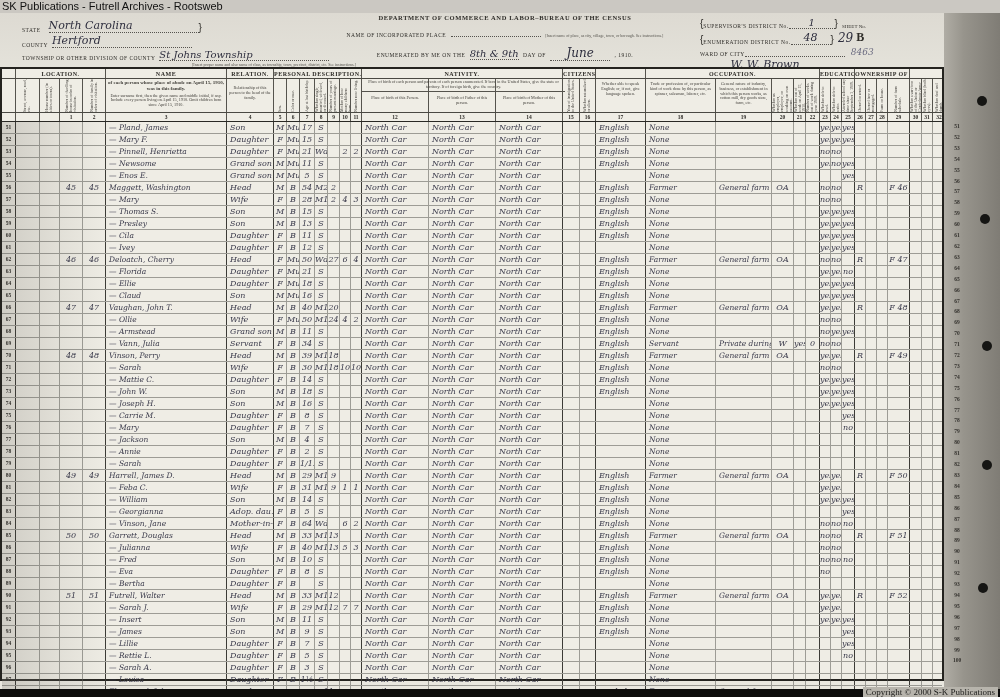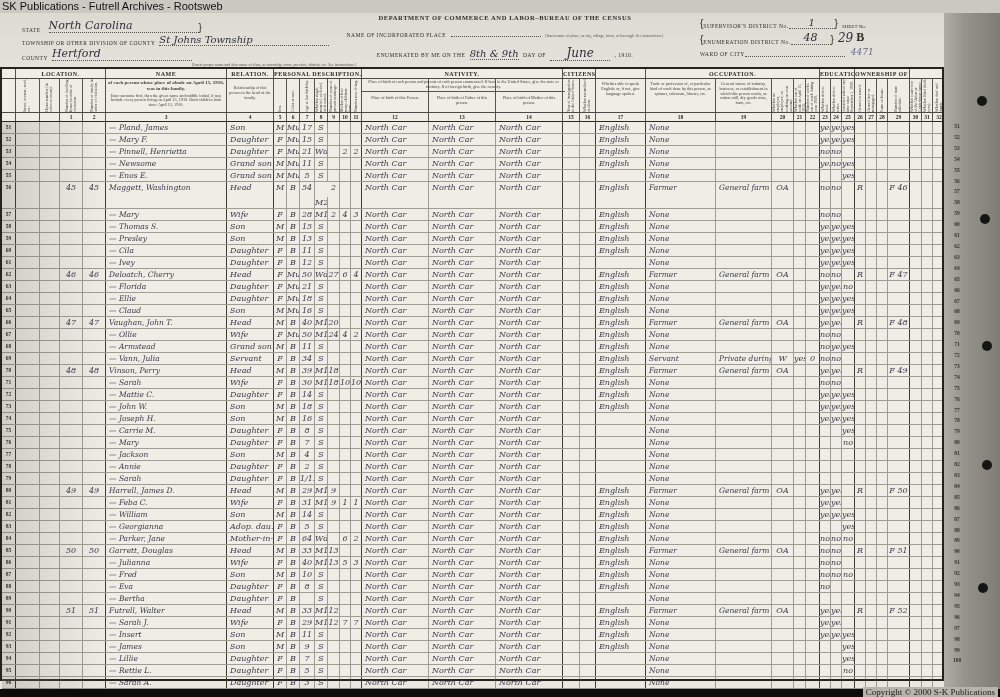--- a/index.html
+++ b/index.html
@@ -99,27 +99,27 @@
 </div>
 
 <div id="paper">
 
   <div id="hdr-left">
     <div class="row">
       <span class="printed tinylbl">STATE</span>
       <span class="script dotline" style="font-size:11px;margin-left:8px;min-width:150px;">North Carolina</span>
       <span class="brace">}</span>
     </div>
+    <div class="row">
+      <span class="printed tinylbl">COUNTY</span>
+      <span class="script dotline" style="font-size:11px;margin-left:4px;min-width:140px;">Hertford</span>
+    </div>
     <div class="row" style="width:420px;">
       <span class="printed tinylbl" style="white-space:nowrap;">TOWNSHIP OR OTHER DIVISION OF COUNTY</span>
       <span class="script dotline" style="font-size:10px;margin-left:4px;min-width:170px;">St Johns Township</span>
-    </div>
-    <div class="row">
-      <span class="printed tinylbl">COUNTY</span>
-      <span class="script dotline" style="font-size:11px;margin-left:4px;min-width:140px;">Hertford</span>
     </div>
     <div class="row" style="width:420px;">
       <span style="width:170px;"></span>
       <span class="printed note4">[Insert proper name and also name of class, as township, town, precinct, district, etc. See instructions.]</span>
     </div>
     <div class="row" style="width:430px;margin-top:1px;">
       <span style="width:30px;"></span>
       <span class="printed tinylbl">NAME OF INSTITUTION</span>
       <span class="dotline" style="min-width:120px;height:7px;"></span>
       <span class="printed note4">[Insert name of institution, if any, and indicate the lines on which the entries are made. See instructions.]</span>
@@ -154,21 +154,25 @@
       <span class="brace">{</span>
       <span class="printed tinylbl">ENUMERATION DISTRICT No.</span>
       <span class="script dotline" style="font-size:11px;min-width:40px;text-align:center;">48</span>
       <span class="brace">}</span>
       <span class="script" style="font-size:12px;margin-left:4px;">29</span>
       <span class="printed" style="font-size:12px;font-weight:bold;margin-left:3px;">B</span>
     </div>
     <div style="display:flex;align-items:flex-end;margin-top:2px;">
       <span class="printed tinylbl">WARD OF CITY</span>
       <span class="dotline" style="min-width:100px;height:7px;"></span>
-      <span class="script" style="font-size:9px;color:#6b6b80;margin-left:6px;">4471</span>
+      <span class="script" style="font-size:9px;color:#6b6b80;margin-left:6px;">8463</span>
+    </div>
+    <div style="display:flex;align-items:flex-end;margin-top:1px;">
+      <span class="script dotline" style="font-size:11px;min-width:130px;text-align:center;">W. W. Brown</span>
+      <span class="printed" style="font-size:5.5px;font-weight:bold;margin-left:3px;">ENUMERATOR.</span>
     </div>
   </div>
 
   <div id="census-table">
     <div class="trow grp" id="grp-row">
         <div class="tcell heavy" style="width: 14px;">
           <span class="grp-label"></span>
         </div>
         <div class="tcell heavy" style="width: 90px;">
           <span class="grp-label">LOCATION.</span>
@@ -980,21 +984,21 @@
           </div>
           <div class="tcell" style="width: 13px;">
             <span class="hw ctr">M</span>
           </div>
           <div class="tcell" style="width: 13px;">
             <span class="hw ctr">B</span>
           </div>
           <div class="tcell" style="width: 15px;">
             <span class="hw ctr">54</span>
           </div>
-          <div class="tcell" style="width: 13px; margin-top: 15px;">
+          <div class="tcell" style="width: 13px;">
             <span class="hw ctr">M2</span>
           </div>
           <div class="tcell" style="width: 12px;">
             <span class="hw ctr">2</span>
           </div>
           <div class="tcell" style="width: 11px;">
             <span class="hw ctr"></span>
           </div>
           <div class="tcell heavy" style="width: 11px;">
             <span class="hw ctr"></span>
@@ -3962,21 +3966,21 @@
           <div class="tcell" style="width: 20px;">
             <span class="hw ctr"></span>
           </div>
           <div class="tcell" style="width: 23px;">
             <span class="hw ctr"></span>
           </div>
           <div class="tcell heavy" style="width: 23px;">
             <span class="hw ctr"></span>
           </div>
           <div class="tcell heavy" style="width: 121px;">
-            <span class="hw sm lft">— Parker, Jane</span>
+            <span class="hw sm lft">— Vinson, Jane</span>
           </div>
           <div class="tcell heavy" style="width: 47px;">
             <span class="hw lft">Mother-in-law</span>
           </div>
           <div class="tcell" style="width: 13px;">
             <span class="hw ctr">F</span>
           </div>
           <div class="tcell" style="width: 13px;">
             <span class="hw ctr">B</span>
           </div>

